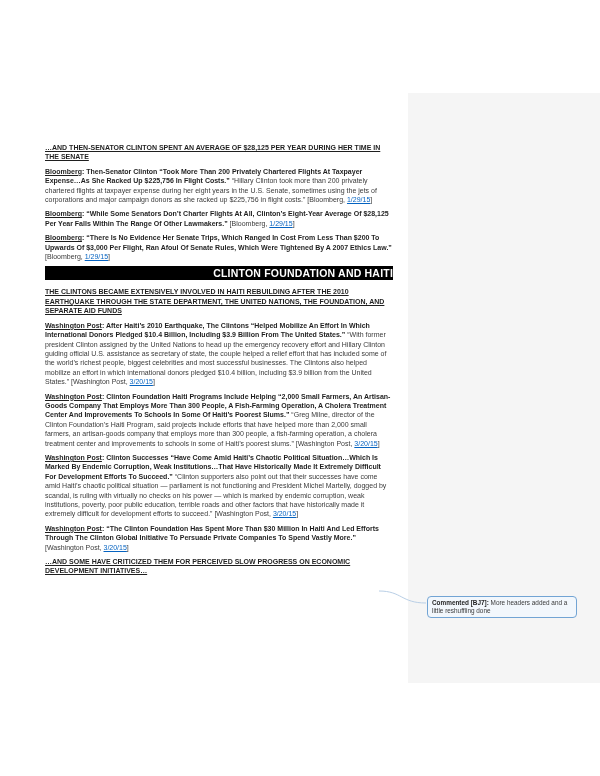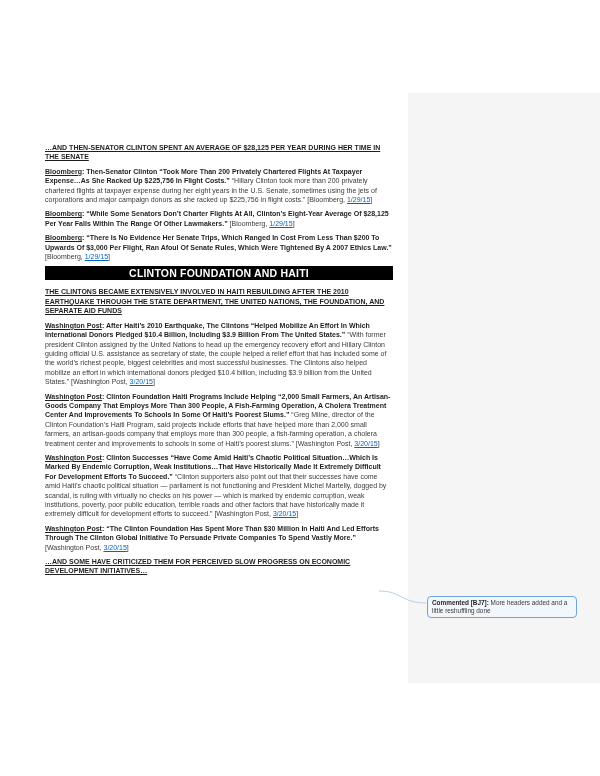--- a/index.html
+++ b/index.html
@@ -9,21 +9,21 @@
         background:var(--pane-bg,#f5f5f5);}
   .doc{position:absolute;left:45px;top:143px;width:348px;font-size:7px;line-height:9.4px;
         color:var(--text-body,#3a3a3a);text-align:left;}
   .h{font-size:7px;line-height:9.4px;font-weight:bold;color:var(--text-strong,#1f1f1f);
         text-decoration:underline;margin:0 0 5px 0;}
   .para{margin:0 0 5px 0;}
   .src{font-weight:bold;text-decoration:underline;color:var(--text-strong,#1f1f1f);}
   .b{font-weight:bold;color:var(--text-strong,#1f1f1f);}
   .link{color:var(--link,#0563C1);text-decoration:underline;cursor:pointer;}
   .banner{background:var(--banner-bg,#000);color:var(--banner-text,#fff);font-weight:bold;
-        font-size:10.5px;line-height:14px;height:14px;text-align:center;margin:5px 0 7px 0;
+        font-size:10.5px;line-height:14px;height:14px;text-align:right;margin:5px 0 7px 0;
         letter-spacing:.2px;}
   .connector{position:absolute;left:0;top:0;width:600px;height:776px;pointer-events:none;}
   .connector path{stroke:var(--connector,#b9cfe6);stroke-width:1;fill:none;}
   .comment{position:absolute;left:427px;top:596px;width:140px;background:var(--comment-bg,#f2f7fc);
         border:1px solid var(--comment-border,#72a4d4);border-radius:4px;padding:2px 4px;
         font-size:6.4px;line-height:7.8px;color:var(--text-body,#444);}
   .clabel{font-weight:bold;color:var(--text-strong,#333);}
 </style>
 </head>
 <body>

